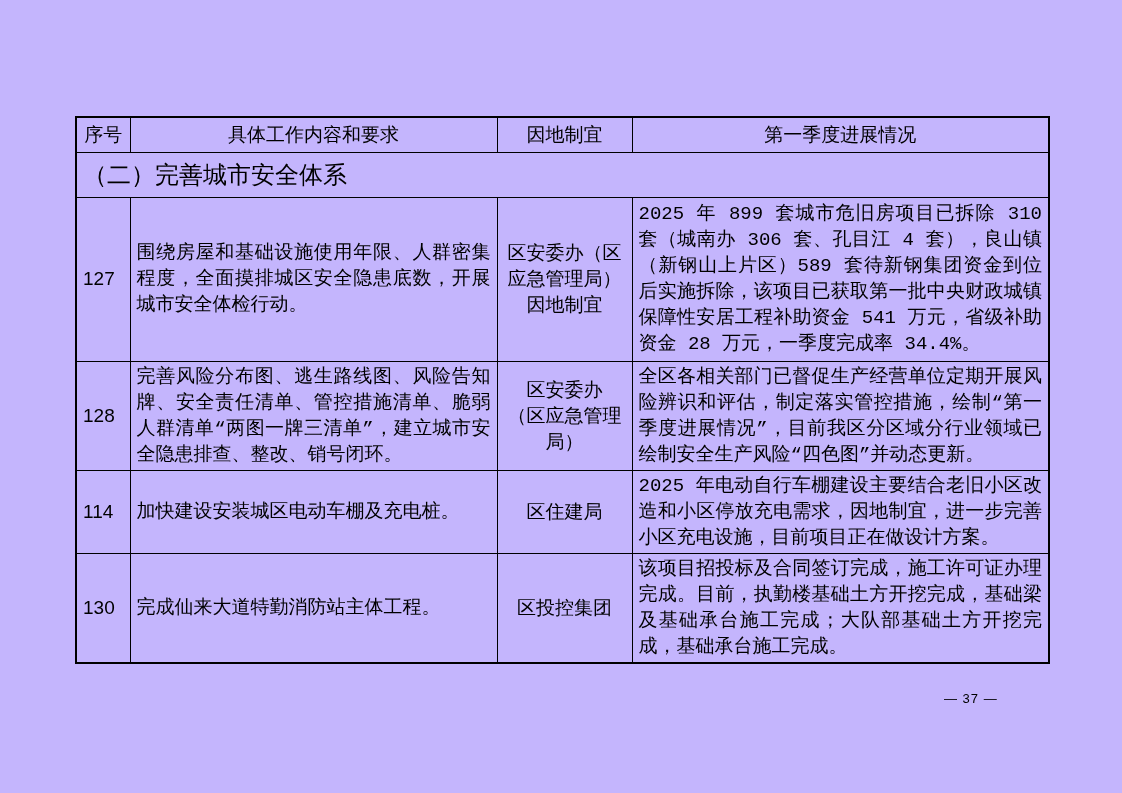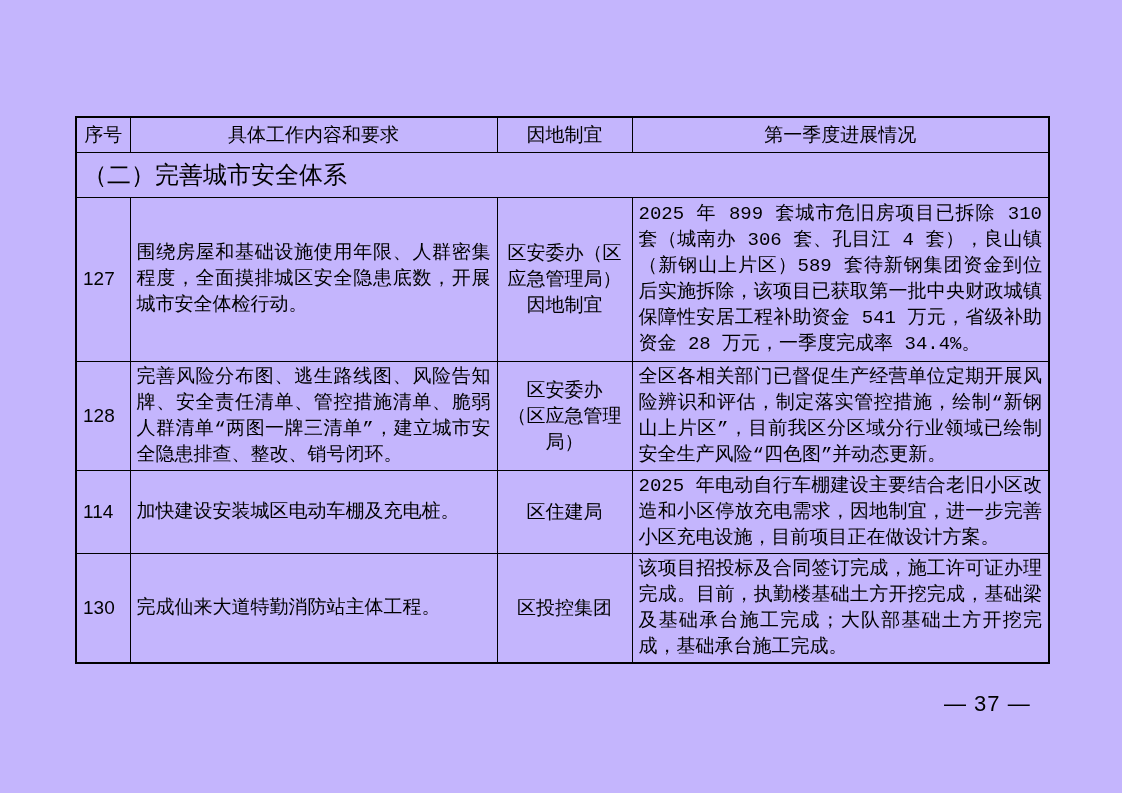--- a/index.html
+++ b/index.html
@@ -48,21 +48,21 @@
   td.section-cell {
     font-weight: bold;
     text-align: left;
     font-size: 24px;
     padding-left: 6px;
   }
   .page-number {
     position: absolute;
     top: 691px;
     left: 944px;
-    font-size: 22px;
+    font-size: 13px;
     letter-spacing: 1px;
     color: #000000;
   }
 </style>
 </head>
 <body>
 
 <div class="page">
 
   <table class="report">
@@ -91,21 +91,21 @@
 应急管理局）
 因地制宜</td>
         <td class="progress-cell">2025 年 899 套城市危旧房项目已拆除 310 套（城南办 306 套、孔目江 4 套），良山镇（新钢山上片区）589 套待新钢集团资金到位后实施拆除，该项目已获取第一批中央财政城镇保障性安居工程补助资金 541 万元，省级补助资金 28 万元，一季度完成率 34.4%。</td>
       </tr>
 
       <tr class="row-128">
         <td class="no-cell">128</td>
         <td class="content-cell">完善风险分布图、逃生路线图、风险告知牌、安全责任清单、管控措施清单、脆弱人群清单“两图一牌三清单”，建立城市安全隐患排查、整改、销号闭环。</td>
         <td class="lead-cell">区安委办
 （区应急管理局）</td>
-        <td class="progress-cell">全区各相关部门已督促生产经营单位定期开展风险辨识和评估，制定落实管控措施，绘制“新钢山上片区”，目前我区分区域分行业领域已绘制安全生产风险“四色图”并动态更新。</td>
+        <td class="progress-cell">全区各相关部门已督促生产经营单位定期开展风险辨识和评估，制定落实管控措施，绘制“第一季度进展情况”，目前我区分区域分行业领域已绘制安全生产风险“四色图”并动态更新。</td>
       </tr>
 
       <tr class="row-129">
         <td class="no-cell">114</td>
         <td class="content-cell">加快建设安装城区电动车棚及充电桩。</td>
         <td class="lead-cell">区住建局</td>
         <td class="progress-cell">2025 年电动自行车棚建设主要结合老旧小区改造和小区停放充电需求，因地制宜，进一步完善小区充电设施，目前项目正在做设计方案。</td>
       </tr>
 
       <tr class="row-130">

